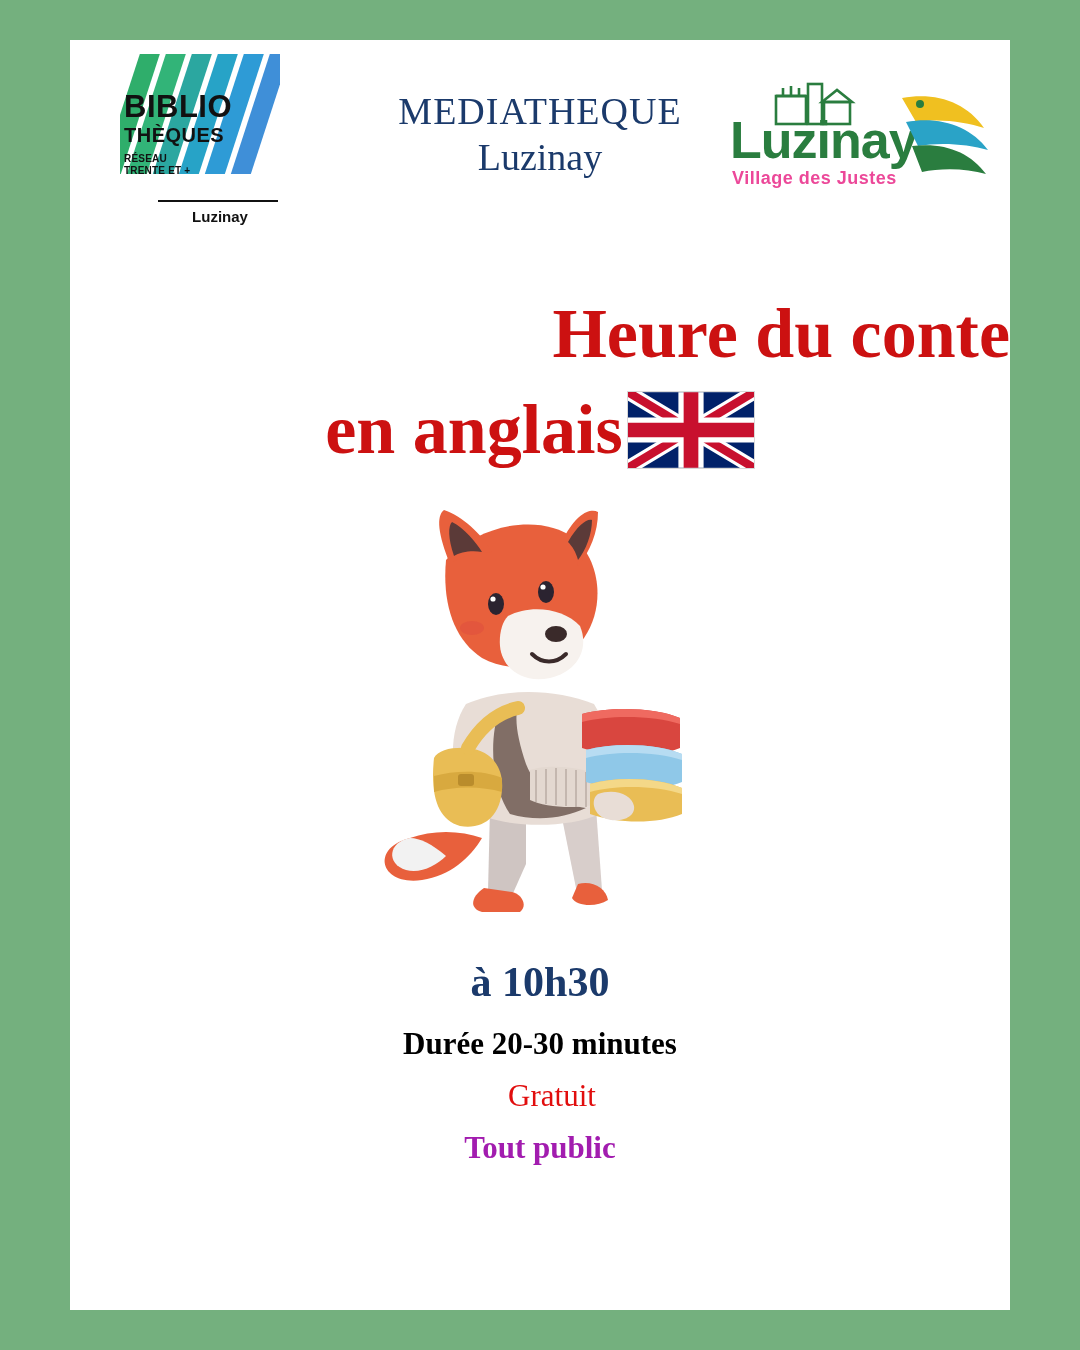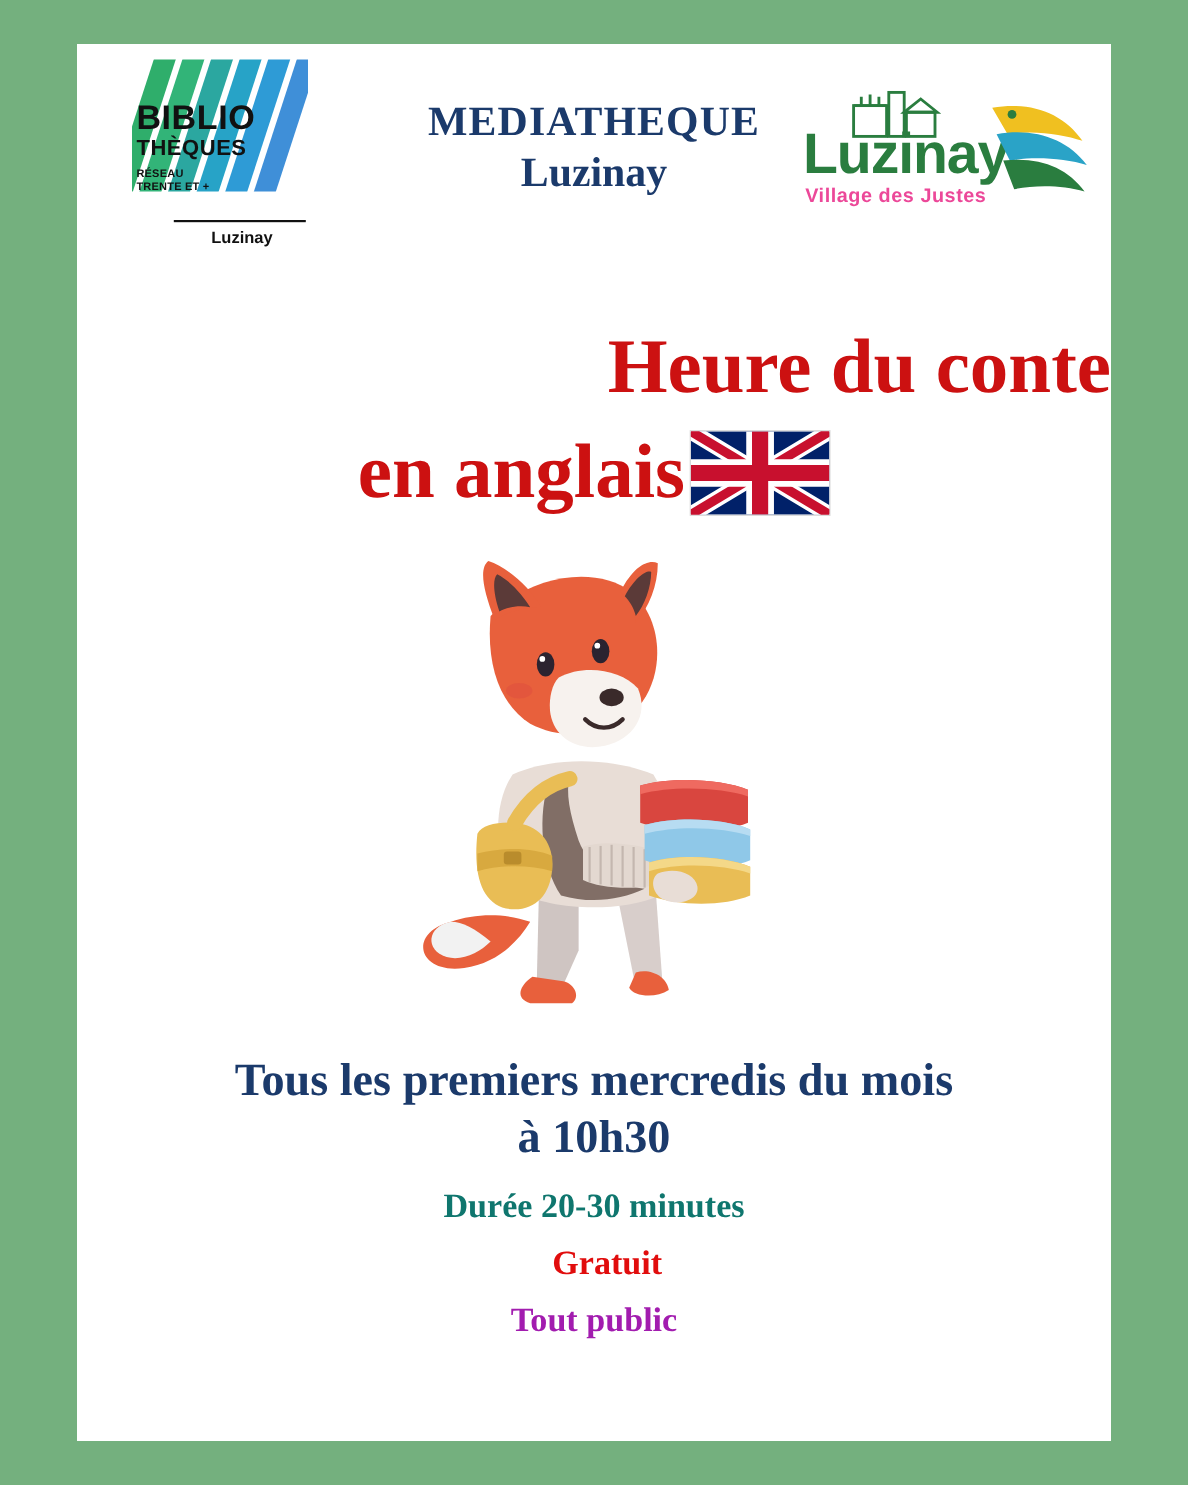--- a/index.html
+++ b/index.html
@@ -110,21 +110,21 @@
 
   
   .media-title {
     position: absolute;
     left: 270px;
     top: 48px;
     width: 400px;
     text-align: center;
     color: #1b3a6b;
     font-family: "Liberation Serif", serif;
-    font-weight: bold;
+    font-weight: normal;
   }
   .media-title .t1 {
     font-size: 38px;
     letter-spacing: 1px;
     line-height: 46px;
   }
   .media-title .t2 {
     font-size: 38px;
     line-height: 46px;
   }
@@ -214,30 +214,30 @@
   .when {
     color: #1b3a6b;
     font-family: "Liberation Serif", serif;
     font-weight: bold;
     font-size: 42px;
     line-height: 52px;
     padding: 0 40px;
   }
   .duration {
     margin-top: 18px;
-    color: #0f766e;
+    color: #000000;
     font-family: "Liberation Serif", serif;
     font-weight: bold;
     font-size: 31px;
   }
   .price {
     margin-top: 16px;
     color: #e10d0d;
     font-family: "Liberation Serif", serif;
-    font-weight: bold;
+    font-weight: normal;
     font-size: 31px;
     margin-left: 24px;
   }
   .audience {
     margin-top: 16px;
     color: #a21caf;
     font-family: "Liberation Serif", serif;
     font-weight: bold;
     font-size: 31px;
   }
@@ -365,21 +365,20 @@
       <ellipse cx="196" cy="84" rx="8" ry="11" fill="#2b2330"></ellipse>
       <circle cx="143" cy="91" r="2.6" fill="#ffffff"></circle>
       <circle cx="193" cy="79" r="2.6" fill="#ffffff"></circle>
 
       <ellipse cx="122" cy="120" rx="12" ry="7" fill="#d9463f" opacity="0.35"></ellipse>
     </svg>
   </div>
 
   <div class="footer">
     <div class="when">
-      <div>Tous les premiers mercredis du mois</div>
       <div>à 10h30</div>
     </div>
     <div class="duration">Durée 20-30 minutes</div>
     <div class="price">Gratuit</div>
     <div class="audience">Tout public</div>
   </div>
 
 </div>
 
 </body></html>

